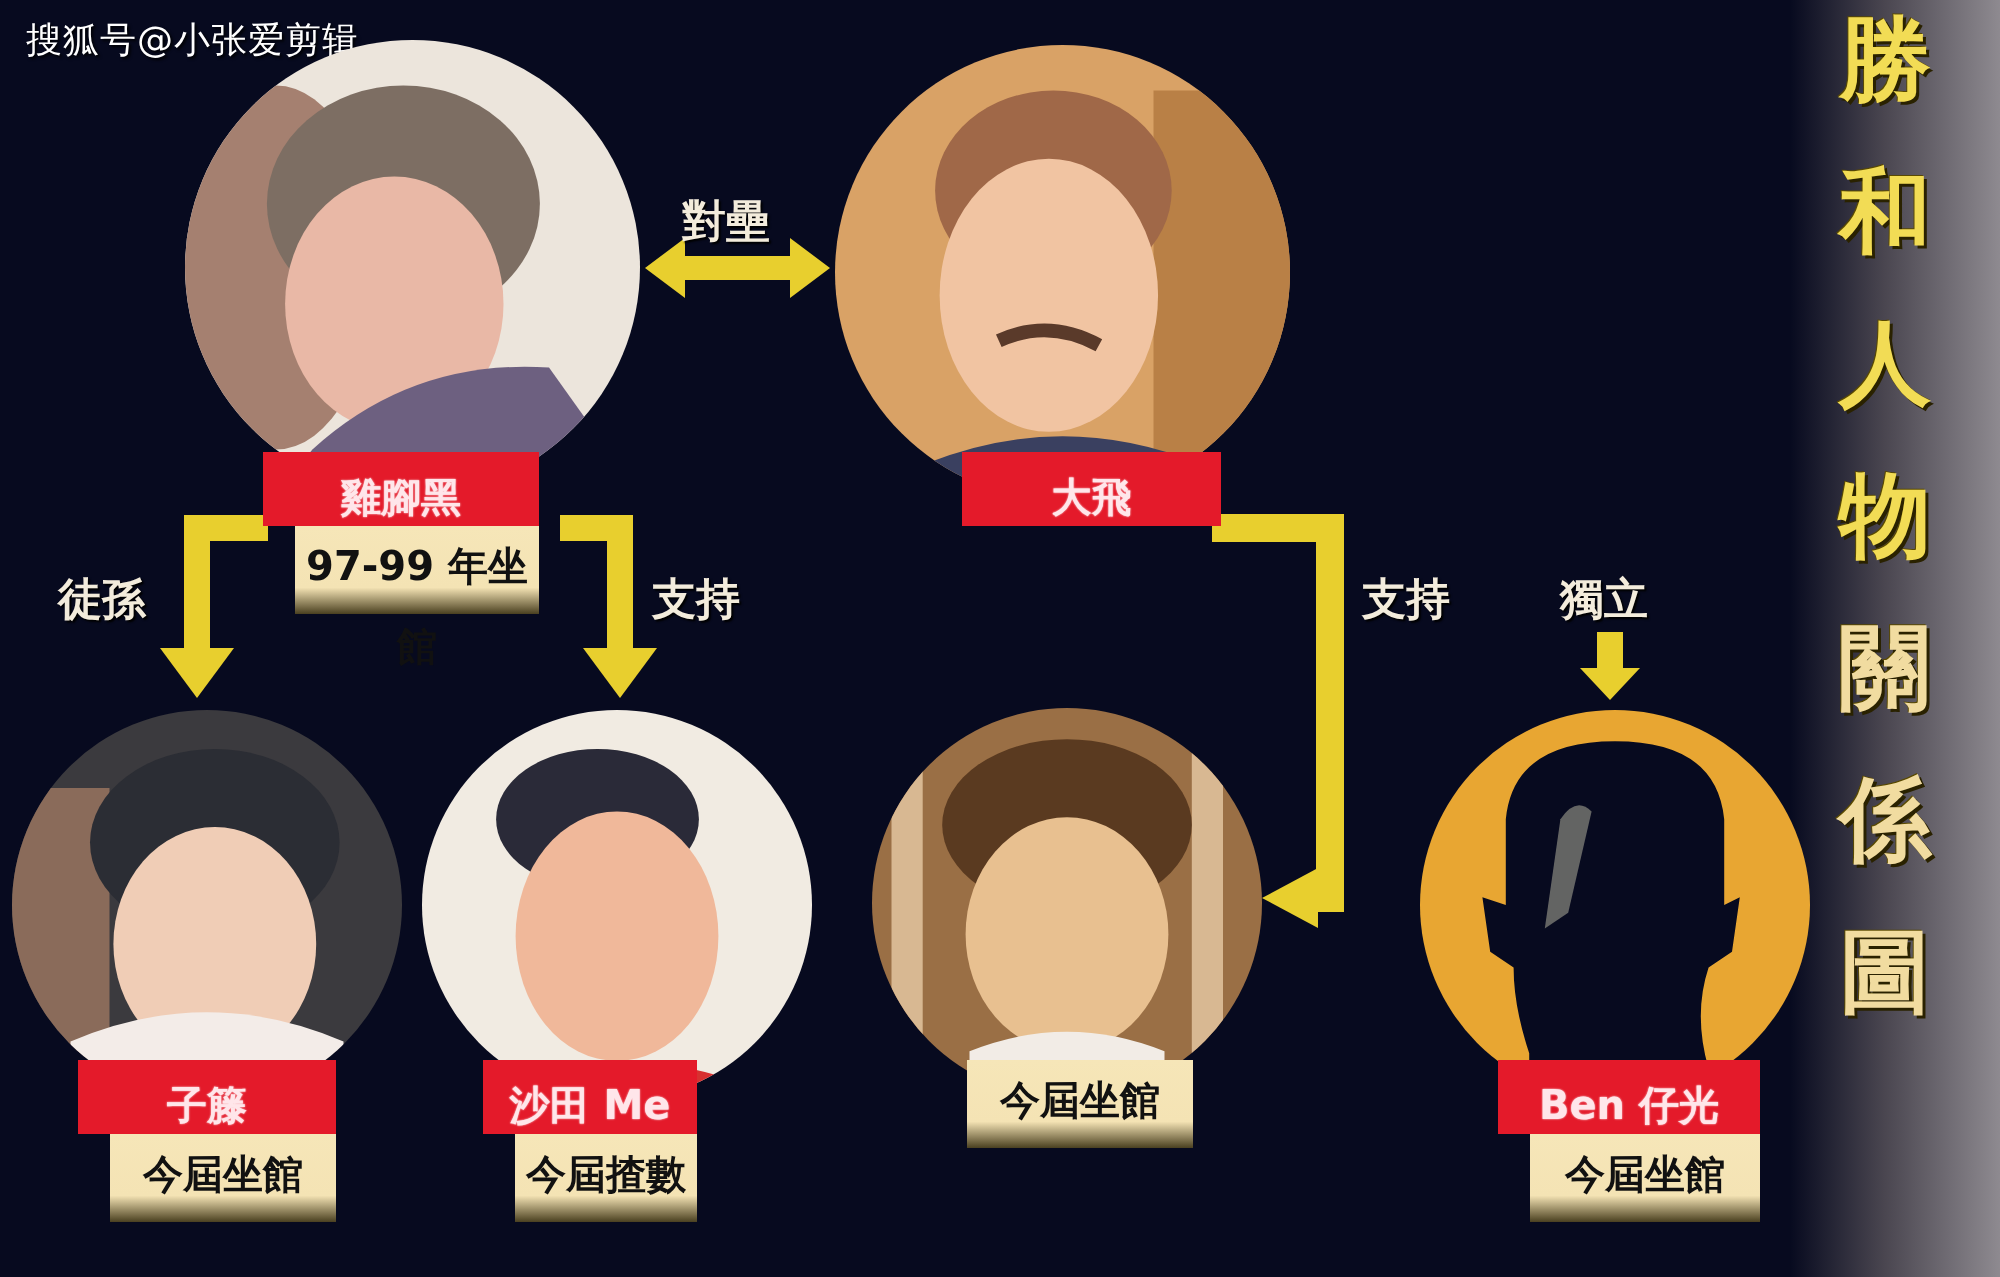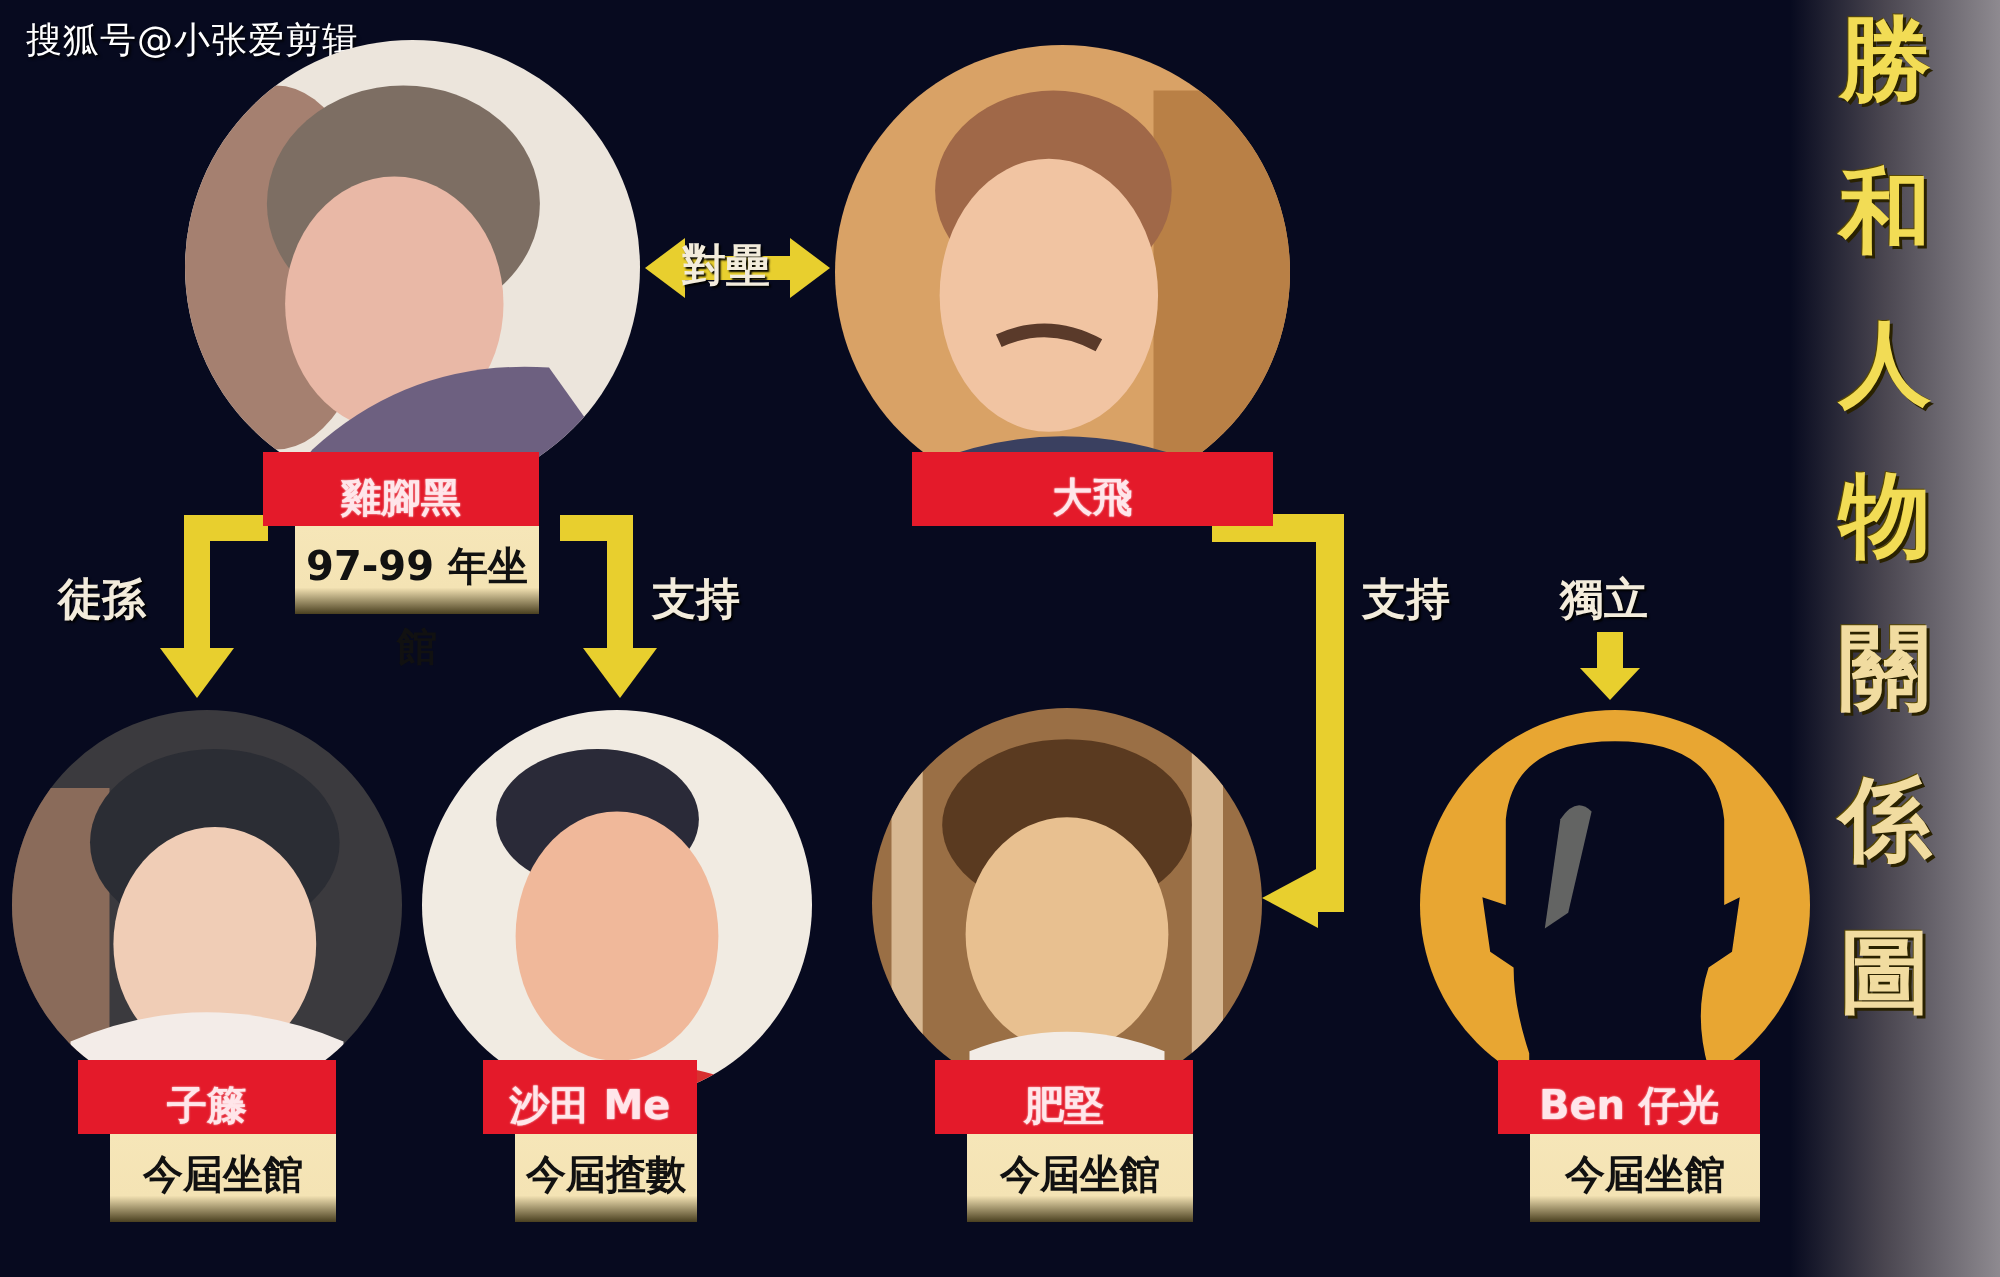--- a/index.html
+++ b/index.html
@@ -85,21 +85,21 @@
 
   <g fill="none" stroke="#e8cf2e" stroke-width="28">
     <polyline points="1212,528 1330,528 1330,898 1310,898"></polyline>
   </g>
   <polygon fill="#e8cf2e" points="1318,868 1318,928 1262,898"></polygon>
 
   <rect x="1597" y="632" width="26" height="38" fill="#e8cf2e"></rect>
   <polygon fill="#e8cf2e" points="1580,668 1640,668 1610,700"></polygon>
 </svg>
 
-<div class="rel" style="left:682px; top:192px;margin-top:44px;">對壘</div>
+<div class="rel" style="left:682px; top:192px;">對壘</div>
 <div class="rel" style="left:58px; top:570px;">徒孫</div>
 <div class="rel" style="left:652px; top:570px;">支持</div>
 <div class="rel" style="left:1362px; top:570px;">支持</div>
 <div class="rel" style="left:1560px; top:570px;font-family:Liberation Serif, serif;">獨立</div>
 
 <div class="node">
   <div class="avatar" style="left:185px; top:40px; width:455px; height:455px;">
     <svg viewBox="0 0 100 100" preserveAspectRatio="none">
       <rect width="100" height="100" fill="#ece5dc"></rect>
       <ellipse cx="20" cy="50" rx="22" ry="40" fill="#a58070"></ellipse>
@@ -118,21 +118,21 @@
   <div class="avatar" style="left:835px; top:45px; width:455px; height:455px;">
     <svg viewBox="0 0 100 100" preserveAspectRatio="none">
       <rect width="100" height="100" fill="#d9a266"></rect>
       <rect x="70" y="10" width="30" height="80" fill="#b98046"></rect>
       <ellipse cx="48" cy="32" rx="26" ry="22" fill="#a06848"></ellipse>
       <ellipse cx="47" cy="55" rx="24" ry="30" fill="#f1c4a2"></ellipse>
       <path d="M36 65 Q47 60 58 66" stroke="#5a3a2a" stroke-width="3" fill="none"></path>
       <path d="M20 92 Q50 80 80 92 L80 100 L20 100 Z" fill="#3a4060"></path>
     </svg>
   </div>
-  <div class="label" style="left:912px; top:452px; width:361px;">
+  <div class="label" style="left:962px; top:452px; width:259px;">
     <div class="name">大飛</div>
   </div>
 </div>
 
 <div class="node">
   <div class="avatar" style="left:12px; top:710px; width:390px; height:390px;">
     <svg viewBox="0 0 100 100" preserveAspectRatio="none">
       <rect width="100" height="100" fill="#3b3a3e"></rect>
       <rect x="0" y="20" width="25" height="70" fill="#8a6b5a"></rect>
       <ellipse cx="52" cy="34" rx="32" ry="24" fill="#2b2d34"></ellipse>
@@ -166,21 +166,20 @@
     <svg viewBox="0 0 100 100" preserveAspectRatio="none">
       <rect width="100" height="100" fill="#9a6f45"></rect>
       <rect x="5" y="0" width="8" height="100" fill="#d8b892"></rect>
       <rect x="82" y="0" width="8" height="100" fill="#d8b892"></rect>
       <ellipse cx="50" cy="30" rx="32" ry="22" fill="#5a3a20"></ellipse>
       <ellipse cx="50" cy="58" rx="26" ry="30" fill="#e8c090"></ellipse>
       <path d="M25 88 Q50 78 75 88 L75 100 L25 100 Z" fill="#f2ece6"></path>
     </svg>
   </div>
   <div class="label" style="left:935px; top:1060px; width:258px;">
-    <div class="name">肥堅</div>
     <div class="role">今屆坐館</div>
   </div>
 </div>
 
 <div class="node">
   <div class="avatar" style="left:1420px; top:710px; width:390px; height:390px;">
     <svg viewBox="0 0 100 100" preserveAspectRatio="none">
       <rect width="100" height="100" fill="#e8a632"></rect>
       <path d="M22 28 Q24 8 50 8 Q76 8 78 28 L78 50 L82 48 L80 62 L74 66 Q70 78 74 92 L74 100 L28 100 L28 88 Q24 76 24 66 L18 62 L16 48 L22 50 Z" fill="#070a1f"></path>
       <path d="M36 28 Q40 22 44 26 L38 52 L32 56 Z" fill="#8a8a80" opacity="0.7"></path>

